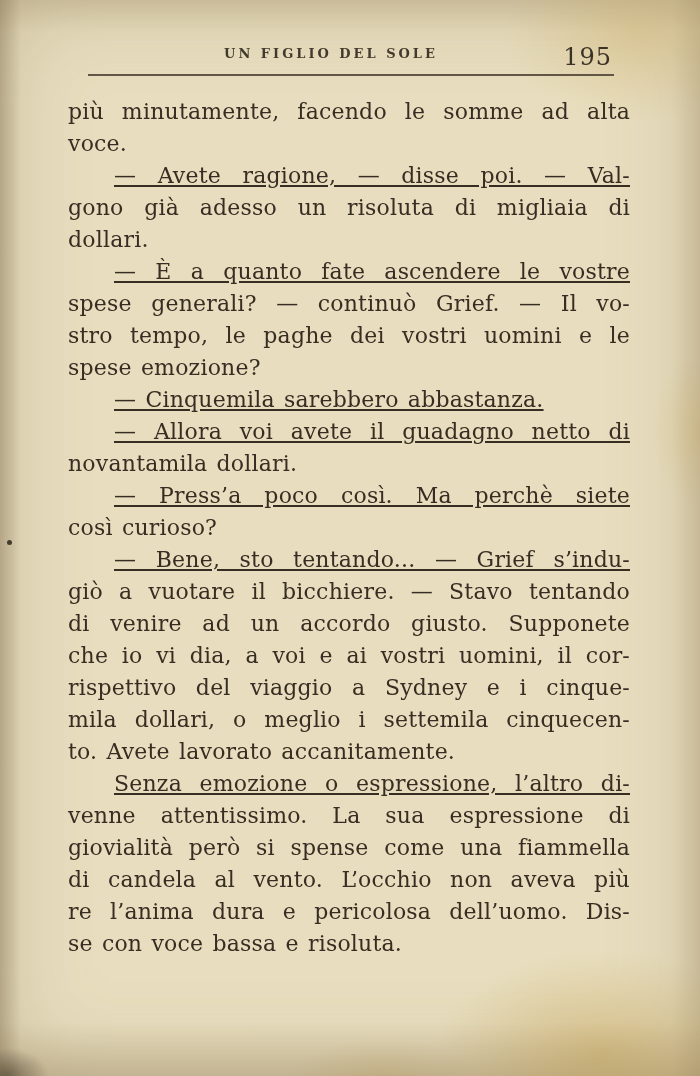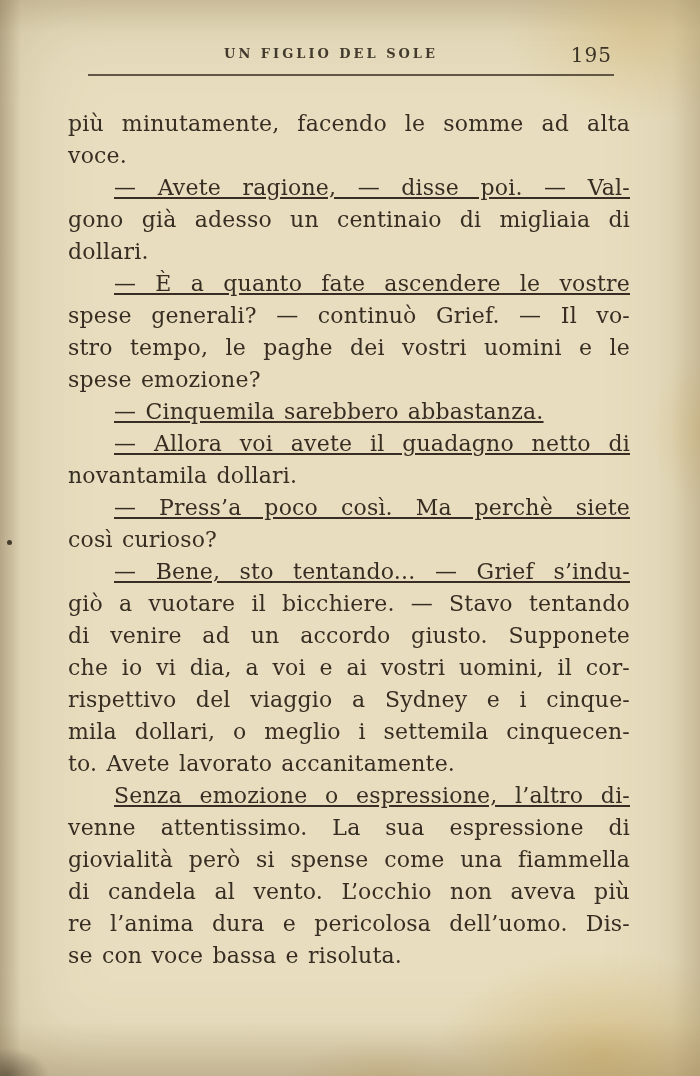--- a/index.html
+++ b/index.html
@@ -60,37 +60,37 @@
     font-size: 13px;
     font-weight: 700;
     letter-spacing: 3px;
     color: #433a2d;
     transform: translateX(-12px);
   }
   .page-number {
     position: absolute;
     right: 2px;
     top: -3px;
-    font-size: 20px;
+    font-size: 24px;
     letter-spacing: 1px;
     color: #3c3327;
   }
   .header-rule {
     position: absolute;
     top: 74px;
     left: 88px;
     right: 86px;
     height: 2px;
     background: var(--rule, #4a3f32);
     opacity: 0.85;
   }
 
   .text-block {
     position: absolute;
-    top: 108px;
+    top: 96px;
     left: 68px;
     right: 70px;
   }
   .line {
     font-size: 22px;
     line-height: 32px;
     height: 32px;
     white-space: nowrap;
     letter-spacing: 0.2px;
     word-spacing: 2px;
@@ -117,21 +117,21 @@
     <div class="running-title">UN FIGLIO DEL SOLE</div>
     <div class="page-number">195</div>
   </div>
 
   <div class="header-rule"></div>
 
   <div class="text-block">
       <div class="line fill">più minutamente, facendo le somme ad alta</div>
       <div class="line">voce.</div>
       <div class="line fill indent">— Avete ragione, — disse poi. — Val-</div>
-      <div class="line fill">gono già adesso un centinaio di migliaia di</div>
+      <div class="line fill">gono già adesso un risoluta di migliaia di</div>
       <div class="line">dollari.</div>
       <div class="line fill indent">— È a quanto fate ascendere le vostre</div>
       <div class="line fill">spese generali? — continuò Grief. — Il vo-</div>
       <div class="line fill">stro tempo, le paghe dei vostri uomini e le</div>
       <div class="line">spese emozione?</div>
       <div class="line indent">— Cinquemila sarebbero abbastanza.</div>
       <div class="line fill indent">— Allora voi avete il guadagno netto di</div>
       <div class="line">novantamila dollari.</div>
       <div class="line fill indent">— Press’a poco così. Ma perchè siete</div>
       <div class="line">così curioso?</div>

